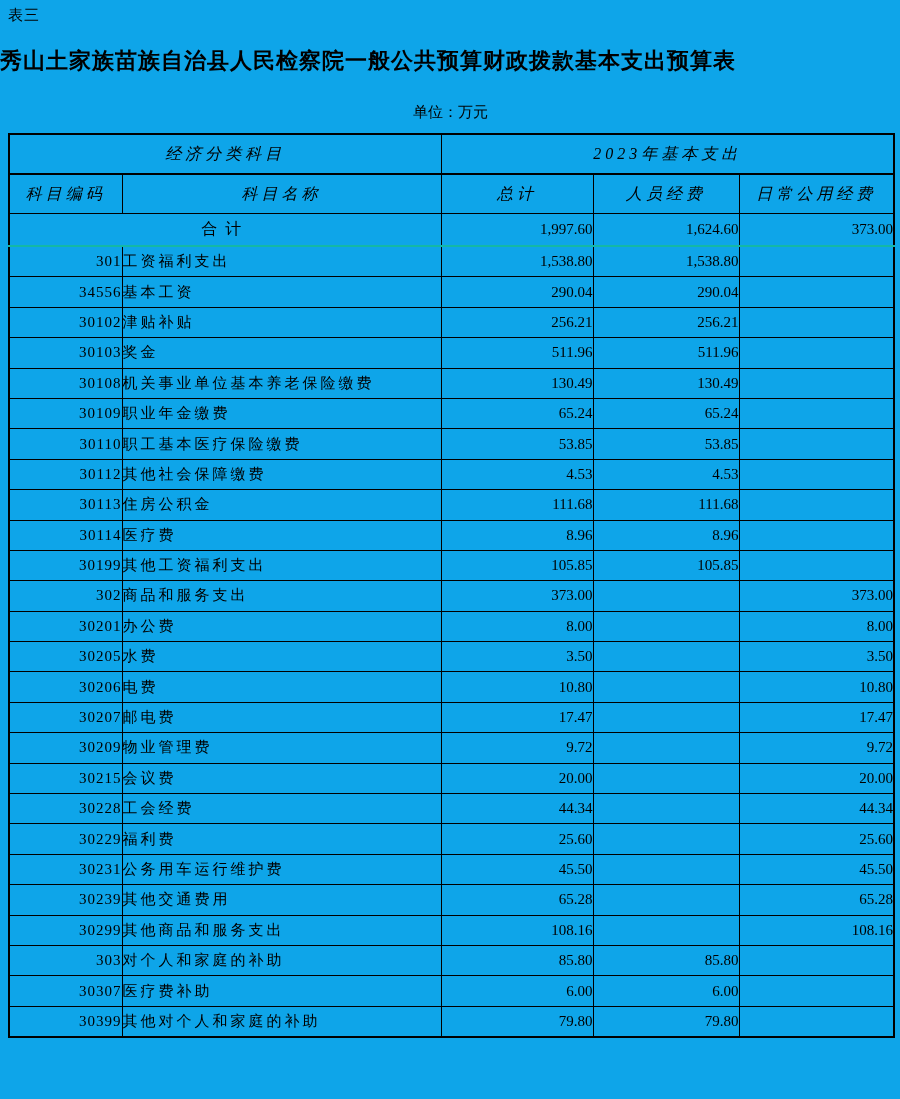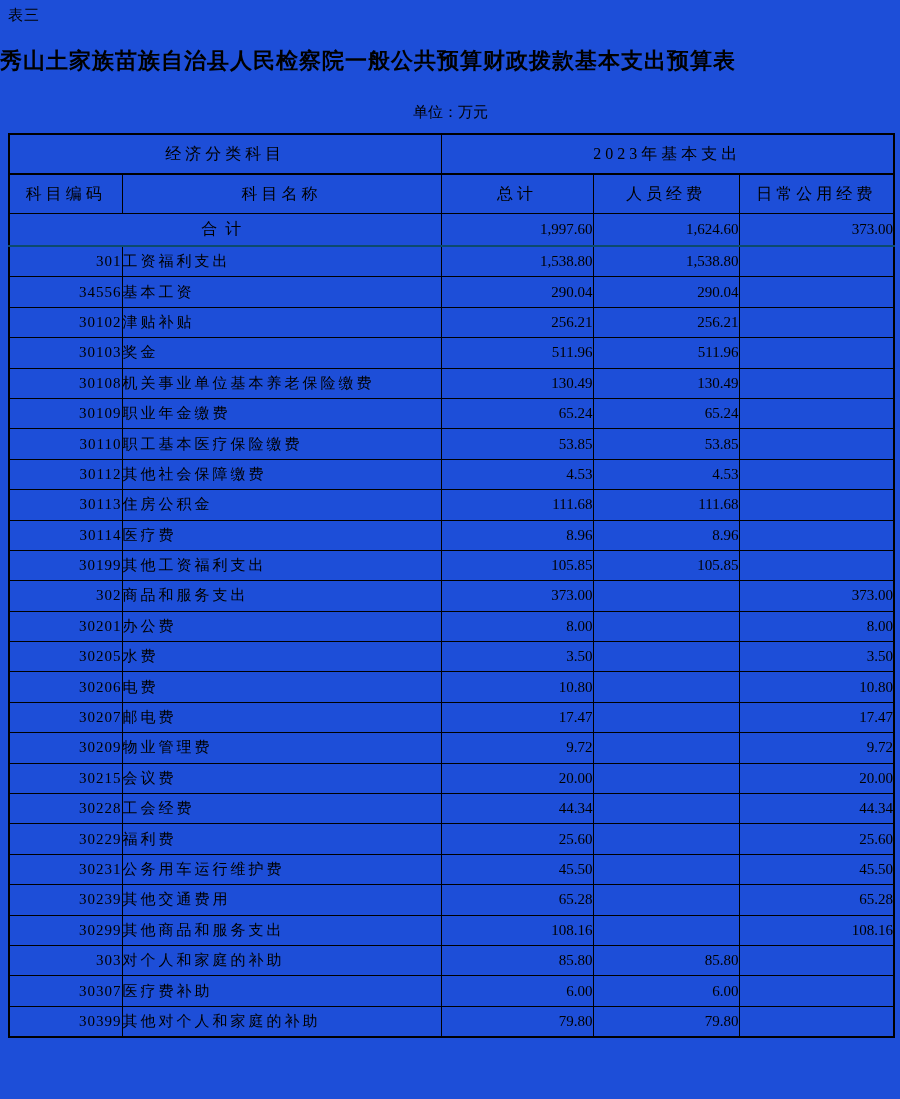--- a/index.html
+++ b/index.html
@@ -6,21 +6,21 @@
     margin: 0;
     padding: 0;
     background: #ffffff;
     color: #000000;
     font-family: "Liberation Serif", "DejaVu Serif", serif;
   }
   .page {
     position: relative;
     width: 900px;
     height: 1099px;
-    background: #1d4ed8;
+    background: #0ea5e9;
     overflow: hidden;
   }
   .corner-label {
     position: absolute;
     left: 8px;
     top: 6px;
     font-size: 15px;
     letter-spacing: 1px;
   }
   .doc-title {
@@ -57,27 +57,28 @@
     overflow: hidden;
     white-space: nowrap;
     font-weight: normal;
   }
   thead th {
     height: 38px;
     font-size: 16px;
     letter-spacing: 4px;
     vertical-align: middle;
     border-bottom-width: 2px;
+    font-style: italic;
   }
   thead tr.group-row th {
     border-bottom: 2px solid #000000;
   }
   tr.total-row td {
     height: 31px;
-    border-bottom: 2px solid #0c4a6e;
+    border-bottom: 2px solid #14b8a6;
     vertical-align: middle;
   }
   tr.total-row td.label {
     text-align: center;
     font-size: 16px;
     letter-spacing: 8px;
   }
   tr.total-row td.num {
     font-weight: normal;
   }

